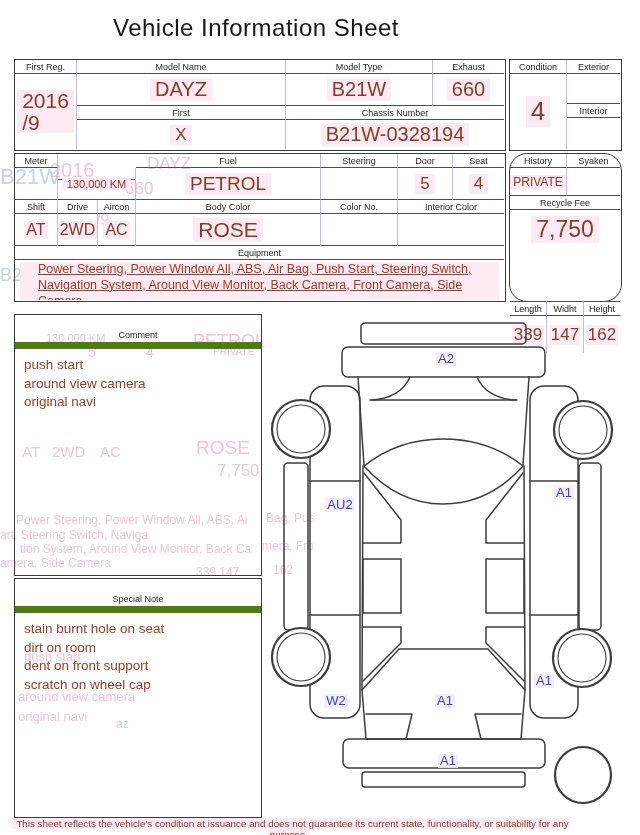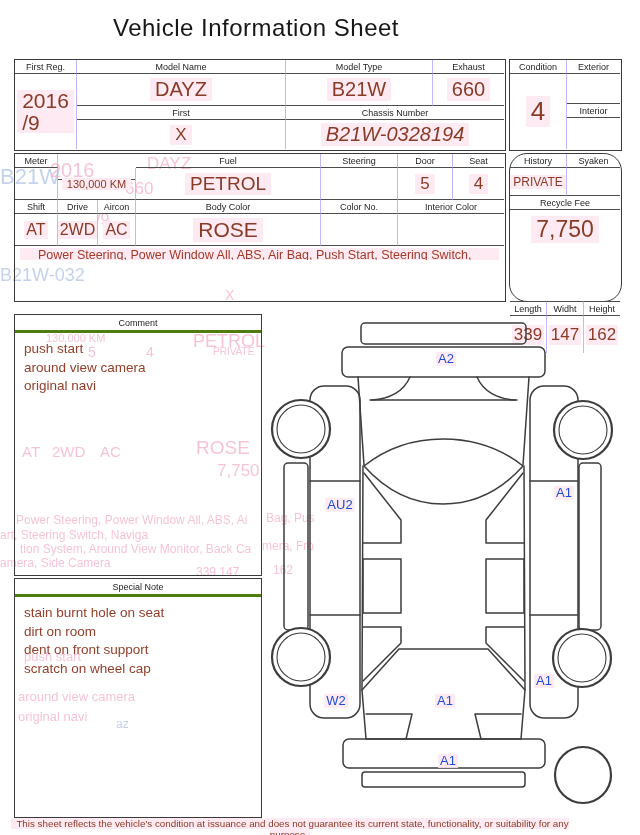--- a/index.html
+++ b/index.html
@@ -24,21 +24,21 @@
   .hdr{font-size:9px;color:#1f1f1f;white-space:nowrap;}
   .val{color:#8a3b26;}
   .hl{background:#fdeaf2;padding:0 5px;border-radius:1px;white-space:nowrap;}
   .fs11{font-size:11px;}.fs12{font-size:12px;}.fs16{font-size:16px;}
   .fs17{font-size:17px;}.fs19{font-size:19px;}.fs20{font-size:20px;}
   .fs21{font-size:21px;}.fs23{font-size:23px;}.fs26{font-size:26px;}
   
   .redtext{color:#a63a28;font-size:12.5px;line-height:1.26;}
   .eqcell{justify-content:flex-start;align-items:flex-start;padding:2px 5px;text-align:left;}
   .notebody{padding:7px 9px;white-space:pre-line;font-size:13.5px;line-height:1.38;color:#93402c;}
-  .boxhead{height:15px;border-bottom:3px solid #4d7c0f;display:flex;align-items:center;justify-content:center;}
+  .boxhead{height:15px;border-bottom:7px solid #4d7c0f;display:flex;align-items:center;justify-content:center;margin-top:12px;}
   
   .firstreg{line-height:1.02;text-align:left;}
   
   #diagram{left:268px;top:313px;width:372px;height:500px;}
   #diagram svg{position:absolute;left:0;top:0;}
   .dlabel{position:absolute;transform:translate(-50%,-50%);
     font-size:13px;color:#1d4ed8;background:#fdeaf2;padding:0 2px;
     white-space:nowrap;line-height:1.1;}
   
   #ghost-layer{left:0;top:0;width:640px;height:835px;pointer-events:none;}
@@ -104,21 +104,21 @@
       <div class="cell val fs20 bb">
           <span class="hl">660</span>
         </div>
 
       <div class="cell hdr br bb" style="grid-row:3;grid-column:2;">First</div>
       <div class="cell hdr bb" style="grid-row:3;grid-column:3/5;">Chassis Number</div>
 
       <div class="cell val fs17 br" style="grid-row:4;grid-column:2;">
           <span class="hl">X</span>
         </div>
-      <div class="cell val fs20" style="grid-row:4;grid-column:3/5;font-style:italic;">
+      <div class="cell val fs20" style="grid-row:4;grid-column:3/5;">
           <span class="hl">B21W-0328194</span>
         </div>
     </div>
   </div>
 
   <div class="box" style="left:509px;top:59px;width:113px;height:92px;">
     <div class="grid" style="grid-template-columns:57px 53px;grid-template-rows:14px 30px 14px 31px;">
       <div class="cell hdr br bb">Condition</div>
       <div class="cell hdr bb">Exterior</div>
       <div class="cell val fs26 br" style="grid-row:2/5;grid-column:1;">
@@ -169,20 +169,21 @@
         </div>
       <div class="cell val fs16 br bb">
           <span class="hl" style="padding:0 2px;">AC</span>
         </div>
       <div class="cell val fs21 br bb">
           <span class="hl">ROSE</span>
         </div>
       <div class="cell br bb"></div>
       <div class="cell bb" style="grid-column:6/8;"></div>
 
+      <div class="cell hdr bb" style="grid-column:1/8;">Equipment</div>
       <div class="cell eqcell redtext" style="grid-column:1/8;">
           <span class="hl" style="white-space:normal;padding:0 18px;text-decoration:underline;">Power Steering, Power Window  All, ABS, Air Bag, Push Start, Steering Switch, Navigation System, Around View Monitor, Back Camera, Front Camera, Side Camera</span>
         </div>
     </div>
   </div>
 
   <div class="box" style="left:509px;top:153px;width:113px;height:149px;border-radius:18px;">
     <div class="grid" style="grid-template-columns:57px 53px;grid-template-rows:14px 28px 14px 38px;">
       <div class="cell hdr br bb">History</div>
       <div class="cell hdr bb">Syaken</div>

